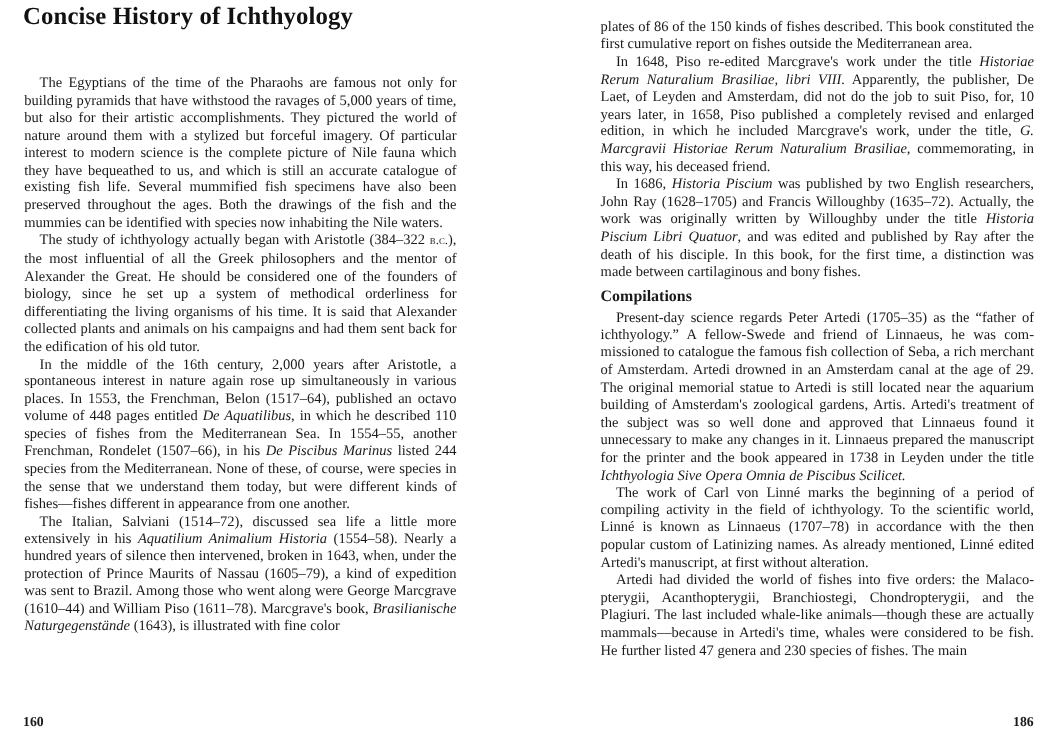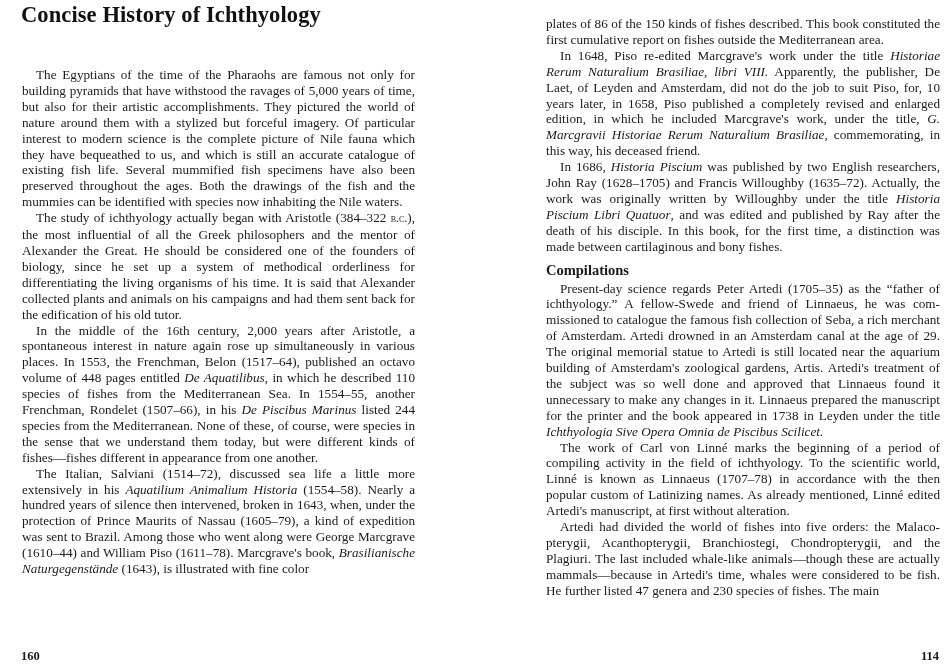--- a/index.html
+++ b/index.html
@@ -56,14 +56,14 @@
         <p><span>In 1648, Piso re-edited Marcgrave's work under the title </span><i>Historiae Rerum Naturalium Brasiliae, libri VIII.</i><span> Apparently, the publisher, De Laet, of Leyden and Amsterdam, did not do the job to suit Piso, for, 10 years later, in 1658, Piso published a completely revised and enlarged edition, in which he included Marcgrave's work, under the title, </span><i>G. Marcgravii Historiae Rerum Naturalium Brasiliae</i><span>, commemorating, in this way, his deceased friend.</span></p>
         <p><span>In 1686, </span><i>Historia Piscium</i><span> was published by two English researchers, John Ray (1628–1705) and Francis Willoughby (1635–72). Actually, the work was originally written by Willoughby under the title </span><i>Historia Piscium Libri Quatuor</i><span>, and was edited and published by Ray after the death of his disciple. In this book, for the first time, a distinction was made between cartilaginous and bony fishes.</span></p>
       </div>
     <h2 class="subhead">Compilations</h2>
     <div>
         <p><span>Present-day science regards Peter Artedi (1705–35) as the “father of ichthyology.” A fellow-Swede and friend of Linnaeus, he was com­missioned to catalogue the famous fish collection of Seba, a rich merchant of Amsterdam. Artedi drowned in an Amsterdam canal at the age of 29. The original memorial statue to Artedi is still located near the aquarium building of Amsterdam's zoological gardens, Artis. Artedi's treatment of the subject was so well done and approved that Linnaeus found it unnecessary to make any changes in it. Linnaeus prepared the manuscript for the printer and the book appeared in 1738 in Leyden under the title </span><i>Ichthyologia Sive Opera Omnia de Piscibus Scilicet.</i></p>
         <p><span>The work of Carl von Linné marks the beginning of a period of compiling activity in the field of ichthyology. To the scientific world, Linné is known as Linnaeus (1707–78) in accordance with the then popular custom of Latinizing names. As already mentioned, Linné edited Artedi's manuscript, at first without alteration.</span></p>
         <p><span>Artedi had divided the world of fishes into five orders: the Malaco­pterygii, Acanthopterygii, Branchiostegi, Chondropterygii, and the Plagiuri. The last included whale-like animals—though these are actually mammals—because in Artedi's time, whales were considered to be fish. He further listed 47 genera and 230 species of fishes. The main</span></p>
       </div>
   </div>
-  <div class="pagenum" id="right-pagenum">114</div>
+  <div class="pagenum" id="right-pagenum">186</div>
 </div>
 
 </body></html>

